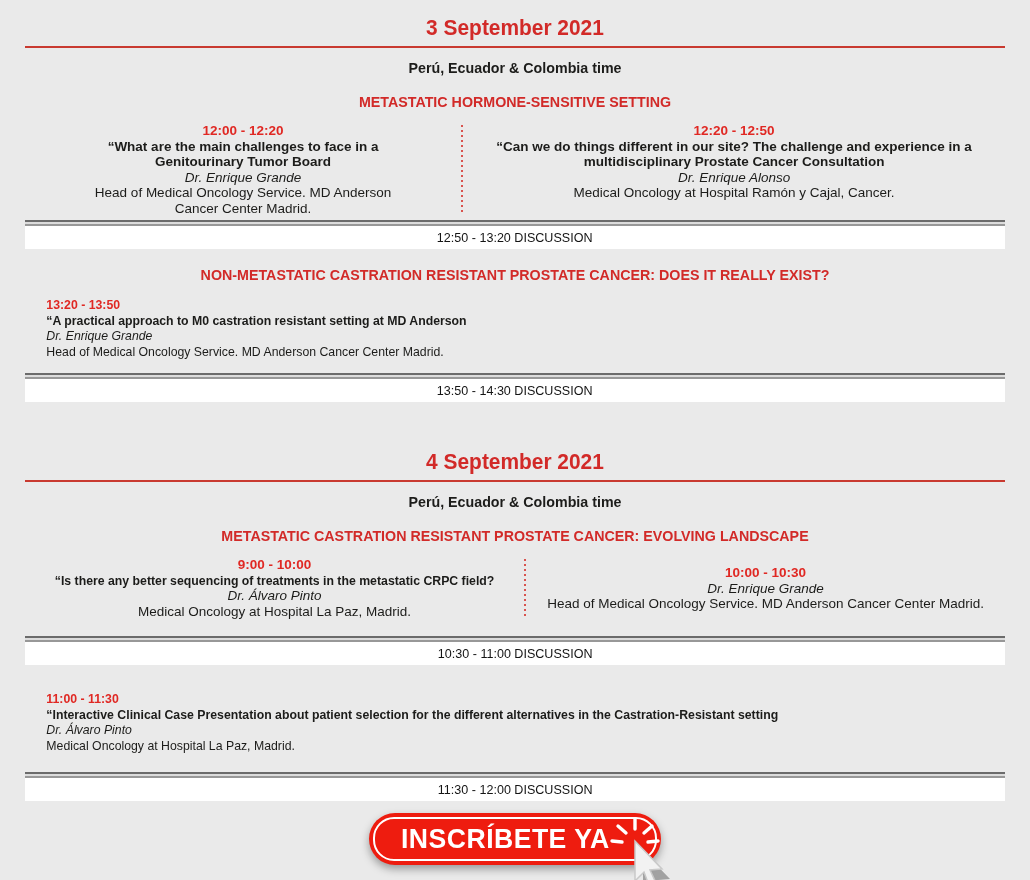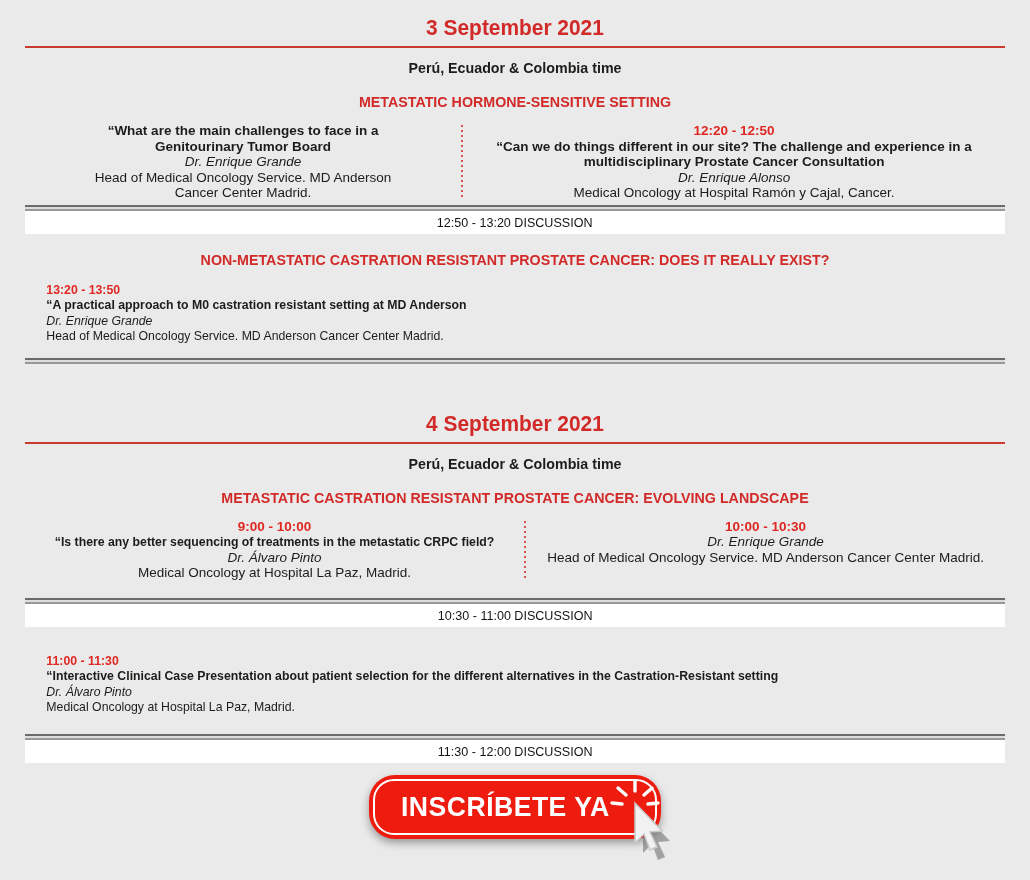--- a/index.html
+++ b/index.html
@@ -40,21 +40,21 @@
   .xc{transform:scaleX(.91);transform-origin:center;}
 
   
   .cols{
     display:flex;margin:13px 25px 0 25px;align-items:flex-start;
   }
   .col{text-align:center;}
   .day1 .col.leftc{flex:0 0 44.5%;padding:0 50px;box-sizing:border-box;}
   .day1 .col.rightc{flex:1;padding:0 28px;box-sizing:border-box;}
   .day2 .col.leftc{flex:0 0 49%;padding:0 8px;box-sizing:border-box;}
-  .day2 .col.rightc{flex:1;padding:0 8px;box-sizing:border-box;}
+  .day2 .col.rightc{flex:1;padding:0 8px;box-sizing:border-box;margin-top:8px;}
   .vdots{
     width:2px;align-self:stretch;margin:2px 0;
     background-image:repeating-linear-gradient(to bottom,#d9534e 0 2px,rgba(0,0,0,0) 2px 5px);
   }
 
   
   .single{margin-top:14px;}
   .single>div{white-space:nowrap;transform:scaleX(.91);transform-origin:center;}
 
   
@@ -71,21 +71,21 @@
   }
   .disc .bar span{
     font-size:13.5px;color:#141414;
     transform:scaleX(.93);transform-origin:center;white-space:nowrap;
   }
 
   
   .cta-row{margin-top:12px;display:flex;justify-content:center;}
   .cta{
     position:relative;
-    width:292px;height:64px;
+    width:292px;height:52px;
     background:#ee1c0f;
     border:none;border-radius:26px;
     box-shadow:0 4px 8px rgba(0,0,0,.35);
     cursor:pointer;overflow:visible;
     display:flex;align-items:center;justify-content:center;
   }
   .cta-ring{
     position:absolute;inset:4px;
     border:2px solid #ffffff;border-radius:21px;
     pointer-events:none;
@@ -106,20 +106,21 @@
 <div class="page">
 
   <section class="day day1">
     <h1 class="date">3 September 2021</h1>
     <hr class="rule">
     <div class="tz">Perú, Ecuador &amp; Colombia time</div>
     <h2 class="sect">METASTATIC HORMONE-SENSITIVE SETTING</h2>
 
     <div class="cols">
       <div class="col leftc">
+        <div class="time">12:00 - 12:20</div>
         <div class="stitle">“What are the main challenges to face in a Genitourinary Tumor Board</div>
         <div class="speaker">Dr. Enrique Grande</div>
         <div class="affil">Head of Medical Oncology Service. MD Anderson Cancer Center Madrid.</div>
       </div>
       <div class="vdots"></div>
       <div class="col rightc">
         <div class="time">12:20 - 12:50</div>
         <div class="stitle">“Can we do things different in our site? The challenge and experience in a multidisciplinary Prostate Cancer Consultation</div>
         <div class="speaker">Dr. Enrique Alonso</div>
         <div class="affil nw">Medical Oncology at Hospital Ramón y Cajal, Cancer.</div>
@@ -141,20 +142,23 @@
       <div class="time">13:20 - 13:50</div>
       <div class="stitle">“A practical approach to M0 castration resistant setting at MD Anderson</div>
       <div class="speaker">Dr. Enrique Grande</div>
       <div class="affil">Head of Medical Oncology Service. MD Anderson Cancer Center Madrid.</div>
     </div>
 
     <div class="disc gap14">
       <div class="l1"></div>
       <div class="l2"></div>
       <div class="l3"></div>
+      <div class="bar">
+        <span>13:50 - 14:30 DISCUSSION</span>
+      </div>
     </div>
   </section>
 
   <section class="day day2">
     <h1 class="date">4 September 2021</h1>
     <hr class="rule">
     <div class="tz">Perú, Ecuador &amp; Colombia time</div>
     <h2 class="sect">METASTATIC CASTRATION RESISTANT PROSTATE CANCER: EVOLVING LANDSCAPE</h2>
 
     <div class="cols">

